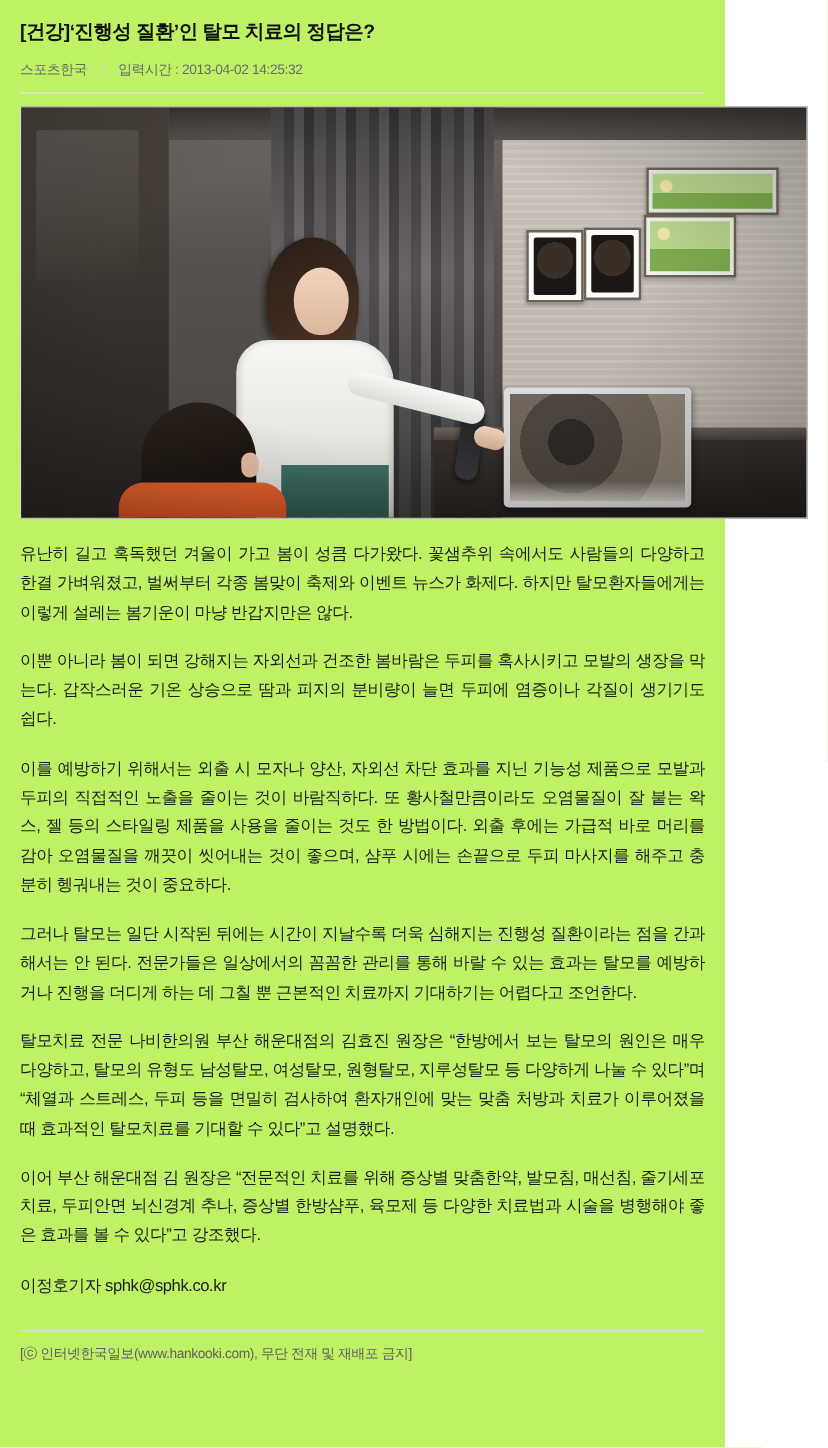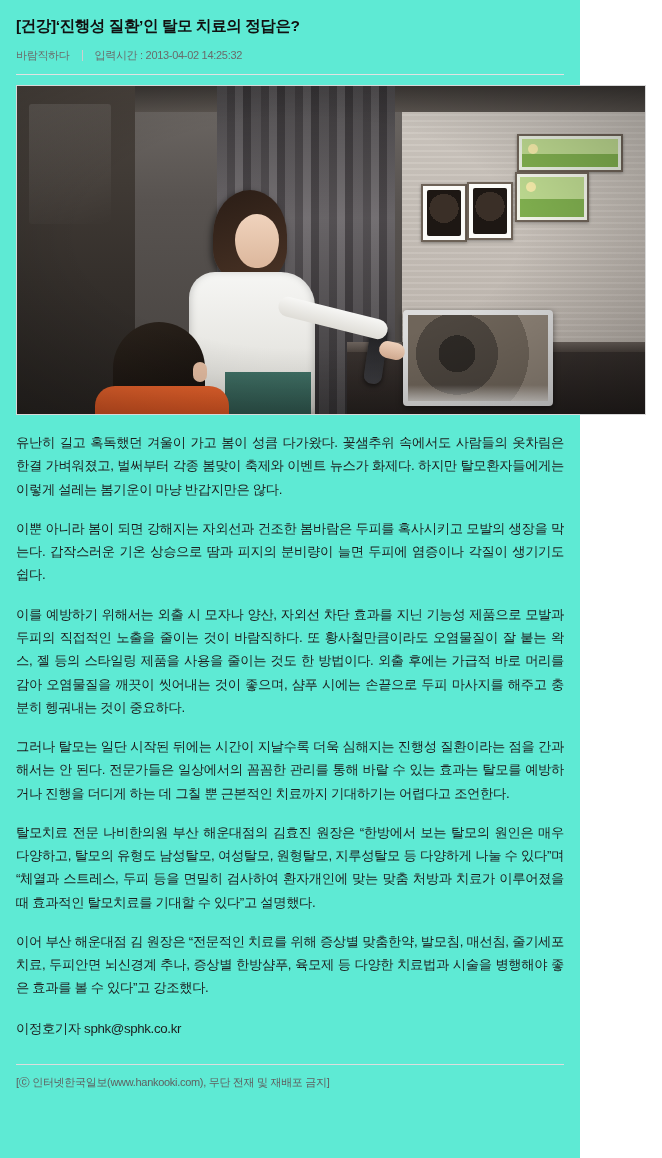--- a/index.html
+++ b/index.html
@@ -12,21 +12,21 @@
     min-height: 1158px;
     font-family: "Liberation Sans", sans-serif;
     color: #222222;
     -webkit-font-smoothing: antialiased;
   }
   .page {
     width: 580px;
     min-height: 1158px;
     box-sizing: border-box;
     padding: 14px 16px 0 16px;
-    background: #5eead4;
+    background: #bef264;
     position: relative;
   }
   .headline {
     font-size: 15.5px;
     font-weight: bold;
     color: #111111;
     letter-spacing: -0.4px;
     line-height: 1.3;
     margin: 2px 0 12px 0;
   }
@@ -252,21 +252,21 @@
   }
 </style>
 </head>
 <body>
 
 <div class="page">
 
   <h1 class="headline">[건강]‘진행성 질환’인 탈모 치료의 정답은?</h1>
 
   <div class="byline">
-    <span>바람직하다</span>
+    <span>스포츠한국</span>
     <span class="sep"></span>
     <span>입력시간 : 2013-04-02 14:25:32</span>
   </div>
 
   <div class="rule-top"></div>
 
   <div class="photo-wrap">
     <div class="photo" aria-label="한의원에서 원장이 환자의 두피를 살펴보며 모니터로 두피 상태를 설명하는 모습">
       <div class="ph-bg"></div>
       <div class="ph-wallpaper"></div>
@@ -306,21 +306,21 @@
 
       <div class="ph-client-hair"></div>
       <div class="ph-client-ear"></div>
       <div class="ph-client-body"></div>
 
       <div class="photo-vignette"></div>
     </div>
   </div>
 
   <div class="article">
-    <p>유난히 길고 혹독했던 겨울이 가고 봄이 성큼 다가왔다. 꽃샘추위 속에서도 사람들의 옷차림은 한결 가벼워졌고, 벌써부터 각종 봄맞이 축제와 이벤트 뉴스가 화제다. 하지만 탈모환자들에게는 이렇게 설레는 봄기운이 마냥 반갑지만은 않다.</p>
+    <p>유난히 길고 혹독했던 겨울이 가고 봄이 성큼 다가왔다. 꽃샘추위 속에서도 사람들의 다양하고 한결 가벼워졌고, 벌써부터 각종 봄맞이 축제와 이벤트 뉴스가 화제다. 하지만 탈모환자들에게는 이렇게 설레는 봄기운이 마냥 반갑지만은 않다.</p>
     <p>이뿐 아니라 봄이 되면 강해지는 자외선과 건조한 봄바람은 두피를 혹사시키고 모발의 생장을 막는다. 갑작스러운 기온 상승으로 땀과 피지의 분비량이 늘면 두피에 염증이나 각질이 생기기도 쉽다.</p>
     <p>이를 예방하기 위해서는 외출 시 모자나 양산, 자외선 차단 효과를 지닌 기능성 제품으로 모발과 두피의 직접적인 노출을 줄이는 것이 바람직하다. 또 황사철만큼이라도 오염물질이 잘 붙는 왁스, 젤 등의 스타일링 제품을 사용을 줄이는 것도 한 방법이다. 외출 후에는 가급적 바로 머리를 감아 오염물질을 깨끗이 씻어내는 것이 좋으며, 샴푸 시에는 손끝으로 두피 마사지를 해주고 충분히 헹궈내는 것이 중요하다.</p>
     <p>그러나 탈모는 일단 시작된 뒤에는 시간이 지날수록 더욱 심해지는 진행성 질환이라는 점을 간과해서는 안 된다. 전문가들은 일상에서의 꼼꼼한 관리를 통해 바랄 수 있는 효과는 탈모를 예방하거나 진행을 더디게 하는 데 그칠 뿐 근본적인 치료까지 기대하기는 어렵다고 조언한다.</p>
     <p>탈모치료 전문 나비한의원 부산 해운대점의 김효진 원장은 “한방에서 보는 탈모의 원인은 매우 다양하고, 탈모의 유형도 남성탈모, 여성탈모, 원형탈모, 지루성탈모 등 다양하게 나눌 수 있다”며 “체열과 스트레스, 두피 등을 면밀히 검사하여 환자개인에 맞는 맞춤 처방과 치료가 이루어졌을 때 효과적인 탈모치료를 기대할 수 있다”고 설명했다.</p>
     <p>이어 부산 해운대점 김 원장은 “전문적인 치료를 위해 증상별 맞춤한약, 발모침, 매선침, 줄기세포치료, 두피안면 뇌신경계 추나, 증상별 한방샴푸, 육모제 등 다양한 치료법과 시술을 병행해야 좋은 효과를 볼 수 있다”고 강조했다.</p>
   </div>
 
   <div class="signature">이정호기자  sphk@sphk.co.kr</div>
 
   <div class="rule-bottom"></div>

